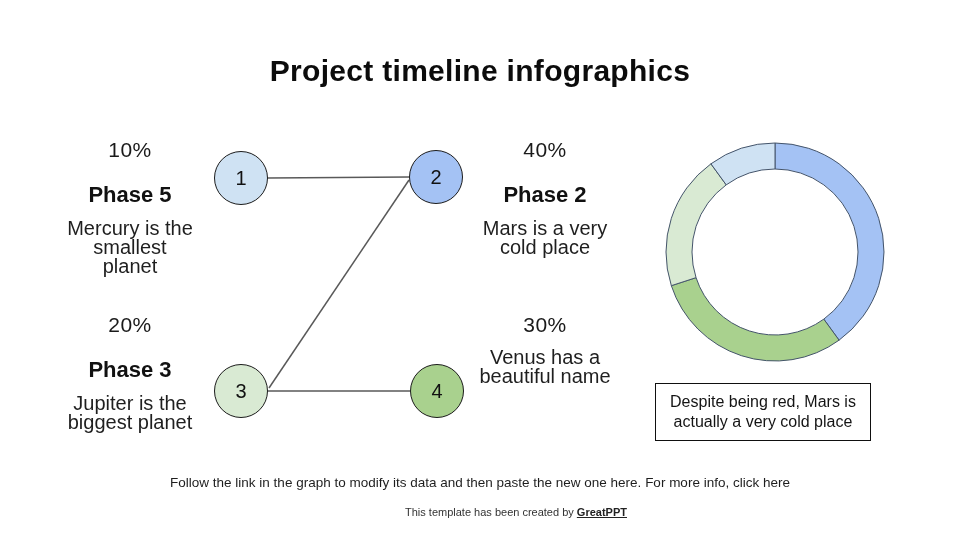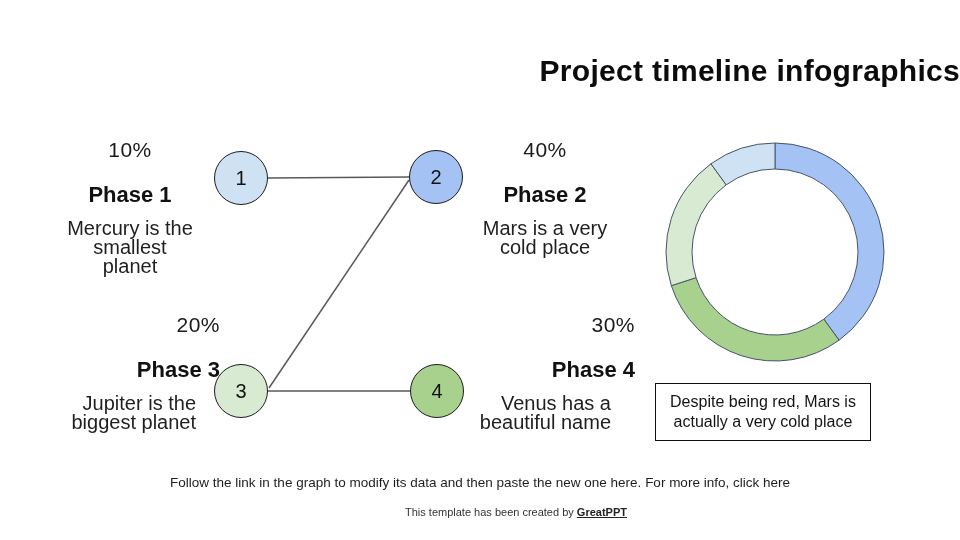--- a/index.html
+++ b/index.html
@@ -2,32 +2,32 @@
 <html><head>
 <meta charset="utf-8">
 <style>
   * { margin: 0; padding: 0; box-sizing: border-box; }
   html, body { width: 960px; height: 540px; background: #ffffff; overflow: hidden; }
   body { font-family: "Liberation Sans", sans-serif; color: #141414; }
   .slide { position: relative; width: 960px; height: 540px; background: #ffffff; }
 
   .title {
     position: absolute; left: 0; top: 54px; width: 960px;
-    text-align: right; font-size: 30px; font-weight: 800;
+    text-align: center; font-size: 30px; font-weight: 800;
     letter-spacing: 0.3px; color: #0c0c0c;
   }
 
   .phase { position: absolute; width: 180px; text-align: center; }
   .phase .percent { font-size: 21px; font-weight: 400; color: #1a1a1a; letter-spacing: 0.5px; }
   .phase .name   { font-size: 22px; font-weight: 700; margin-top: 20px; color: #111111; }
   .phase .desc   { font-size: 20px; line-height: 19px; margin: 11px auto 0; width: 132px; color: #1f1f1f; }
   .phase-1, .phase-3 { left: 40px; }
   .phase-2, .phase-4 { left: 455px; }
   .phase-1, .phase-2 { top: 138px; }
-  .phase-3, .phase-4 { top: 313px; text-align: right; }
+  .phase-3, .phase-4 { top: 313px; }
 
   .connector-svg { position: absolute; left: 0; top: 0; width: 960px; height: 540px; }
 
   .node {
     position: absolute; width: 54px; height: 54px; border-radius: 50%;
     border: 1.6px solid #1c1c1c; display: flex; align-items: center; justify-content: center;
     font-size: 20px; color: #111111;
   }
   .node-1 { left: 214px; top: 151px; }
   .node-2 { left: 409px; top: 150px; }
@@ -63,39 +63,38 @@
   <div class="title">Project timeline infographics</div>
 
   <svg class="connector-svg" viewBox="0 0 960 540">
     <line x1="268" y1="178" x2="409" y2="177" stroke="#595959" stroke-width="1.5"></line>
     <line x1="409" y1="180" x2="269" y2="388" stroke="#595959" stroke-width="1.5"></line>
     <line x1="268" y1="391" x2="410" y2="391" stroke="#595959" stroke-width="1.5"></line>
   </svg>
 
   <div class="phase phase-1">
     <div class="percent">10%</div>
-    <div class="name">Phase 1</div>
+    <div class="name">Phase 5</div>
     <div class="desc">Mercury is the smallest planet</div>
   </div>
 
   <div class="phase phase-2">
     <div class="percent">40%</div>
     <div class="name">Phase 2</div>
     <div class="desc">Mars is a very cold place</div>
   </div>
 
   <div class="phase phase-3">
     <div class="percent">20%</div>
     <div class="name">Phase 3</div>
     <div class="desc">Jupiter is the biggest planet</div>
   </div>
 
   <div class="phase phase-4">
     <div class="percent">30%</div>
-    <div class="name">Phase 4</div>
     <div class="desc">Venus has a beautiful name</div>
   </div>
 
   <div class="node node-1" style="background-color: rgb(207, 226, 243);">
     <span>1</span>
   </div>
   <div class="node node-2" style="background-color: rgb(164, 194, 244);">
     <span>2</span>
   </div>
   <div class="node node-3" style="background-color: rgb(217, 234, 211);">

